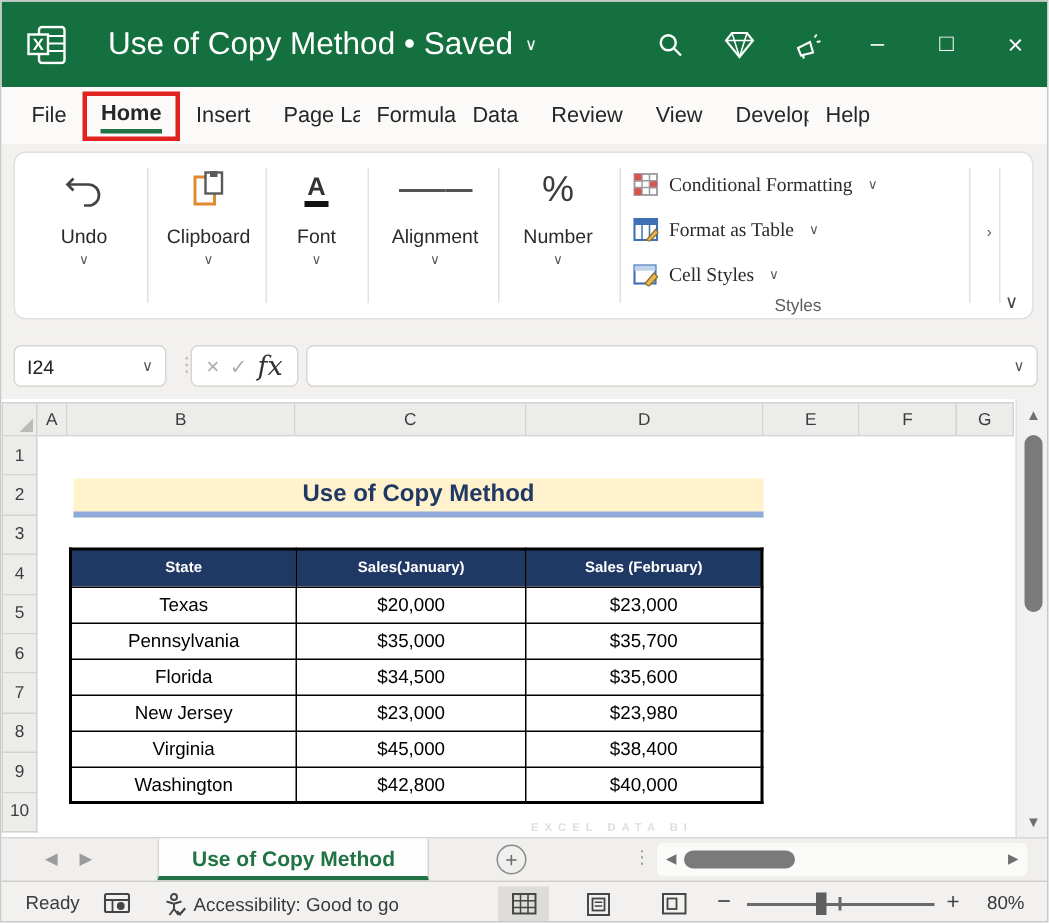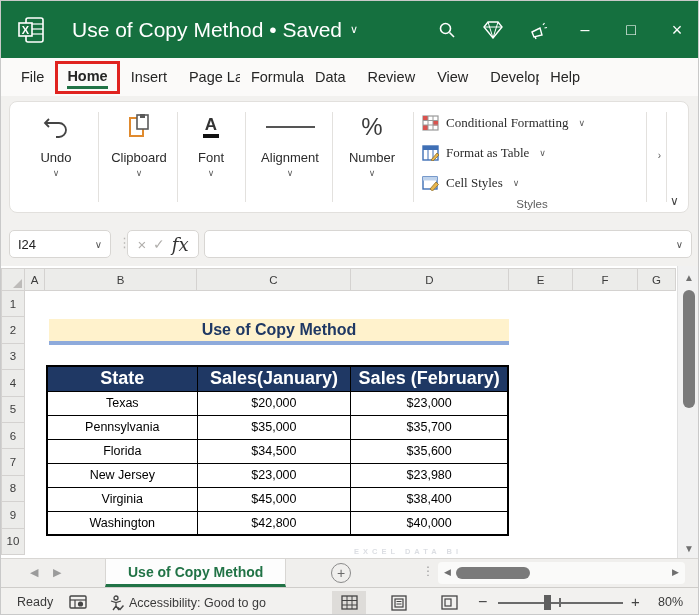--- a/index.html
+++ b/index.html
@@ -64,21 +64,21 @@
   .colhdrs { position:absolute; left:0; top:2px; height:23px; display:flex; }
   .corner { width:24px; height:23px; background:#ECECEA; border:1px solid #D4D2D0; position:relative; }
   .corner .tri { position:absolute; right:2px; bottom:2px; width:0; height:0; border-left:9px solid transparent; border-bottom:9px solid #BDBBB9; }
   .colhdr { height:23px; background:#ECECEA; border-top:1px solid #D4D2D0; border-bottom:1px solid #D4D2D0; border-right:1px solid #D4D2D0; font-size:11.5px; color:#3c3c3c; display:flex; align-items:center; justify-content:center; }
   .rowhdrs { position:absolute; left:0; top:25px; width:24px; display:flex; flex-direction:column; }
   .rowhdr { width:24px; height:26.4px; background:#ECECEA; border-left:1px solid #D4D2D0; border-right:1px solid #D4D2D0; border-bottom:1px solid #D4D2D0; font-size:11.5px; color:#3c3c3c; display:flex; align-items:center; justify-content:center; }
   .sheetarea { position:absolute; left:25px; top:25px; width:650px; height:267px; background:#fff; }
 
   .sheet-title { position:absolute; left:23px; top:28px; width:460px; height:26px; background:#FFF2CC; border-bottom:4px solid #8EAADB; color:#1F3864; font-weight:bold; font-size:16px; display:flex; align-items:center; justify-content:center; }
   .xtable { position:absolute; left:20px; top:74px; width:463px; border:2px solid #000; border-collapse:collapse; }
-  .xtable th { background:#1F3864; color:#fff; font-size:18px; font-weight:bold; height:25px; border:1px solid #000; }
+  .xtable th { background:#1F3864; color:#fff; font-size:10px; font-weight:bold; height:25px; border:1px solid #000; }
   .xtable td { font-size:12.5px; color:#000; text-align:center; height:24px; border:1px solid #000; background:#fff; }
   .cw0 { width:151px; } .cw1 { width:154px; } .cw2 { width:158px; }
 
   .vscroll { position:absolute; right:0; top:0; width:23px; height:292px; background:#F1F1F1; border-left:1px solid #E0E0E0; }
   .vscroll .up { position:absolute; top:6px; left:6px; color:#707070; font-size:10px; }
   .vscroll .thumb { position:absolute; top:24px; left:5px; width:12px; height:118px; background:#7A7A7A; border-radius:7px; }
   .vscroll .down { position:absolute; bottom:4px; left:6px; color:#707070; font-size:10px; }
 
   
   .tabbar { position:absolute; left:0; top:557px; width:699px; height:29px; background:#F0EFED; border-top:1px solid #D8D6D3; }

